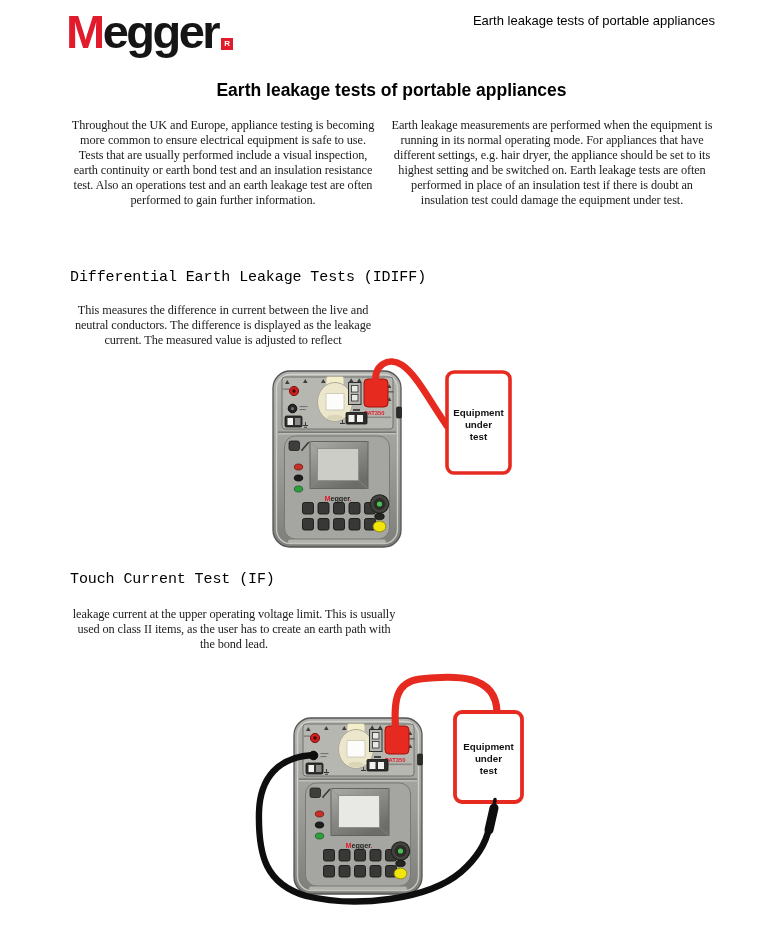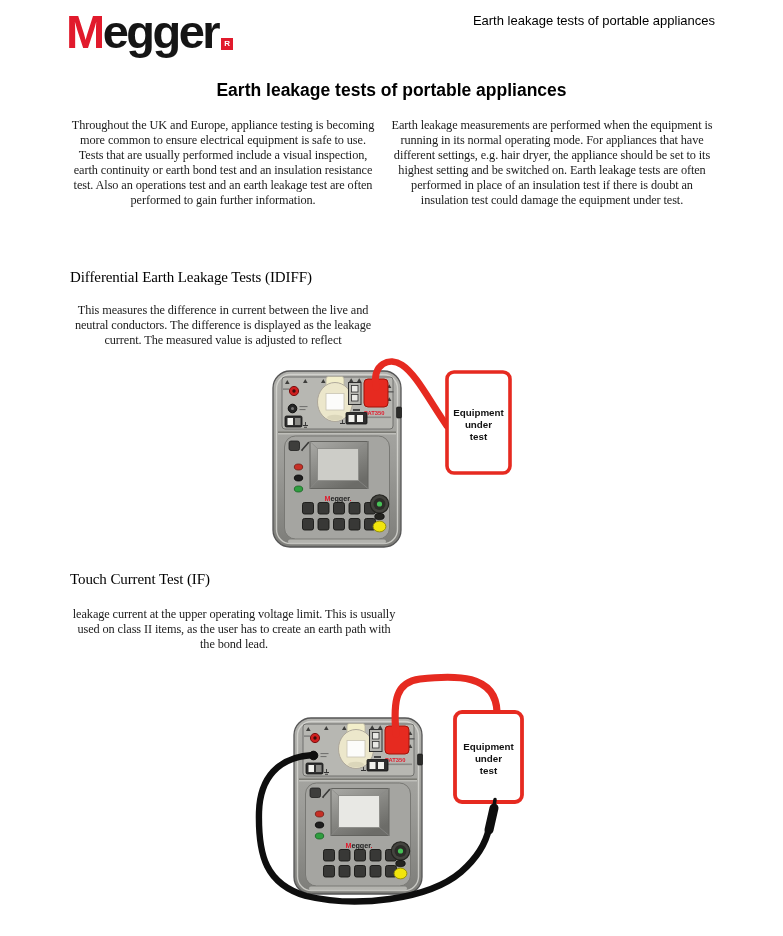--- a/index.html
+++ b/index.html
@@ -30,21 +30,21 @@
     position:absolute;right:68px;top:12px;text-align:right;
     font-family:"Liberation Sans",sans-serif;font-size:13px;line-height:17.5px;color:#000;
   }
   .title{
     position:absolute;left:0;top:80px;width:100%;text-align:center;
     font-family:"Liberation Sans",sans-serif;font-weight:bold;font-size:17.5px;color:#000;
     margin:0;
   }
   h2.sec{
     position:absolute;left:70px;margin:0;
-    font-family:Liberation Serif, serif;font-weight:400;font-size:15px;
+    font-family:Liberation Mono, monospace;font-weight:400;font-size:15px;
     letter-spacing:-0.1px;color:#000;
   }
   .cols{position:absolute;left:70px;width:646px;display:flex;gap:12px;}
   .col-l{width:306px;}
   .col-r{width:328px;font-family:Liberation Serif, serif;}
   .cols p{margin:0 0 15px 0;font-size:12.3px;line-height:15px;letter-spacing:-0.1px;text-align:center;}
   .intro{top:118px;}
   .row1{top:303px;flex-direction:column;}
   .row2{top:607px;}
   h2#h-idiff{top:269px;}

